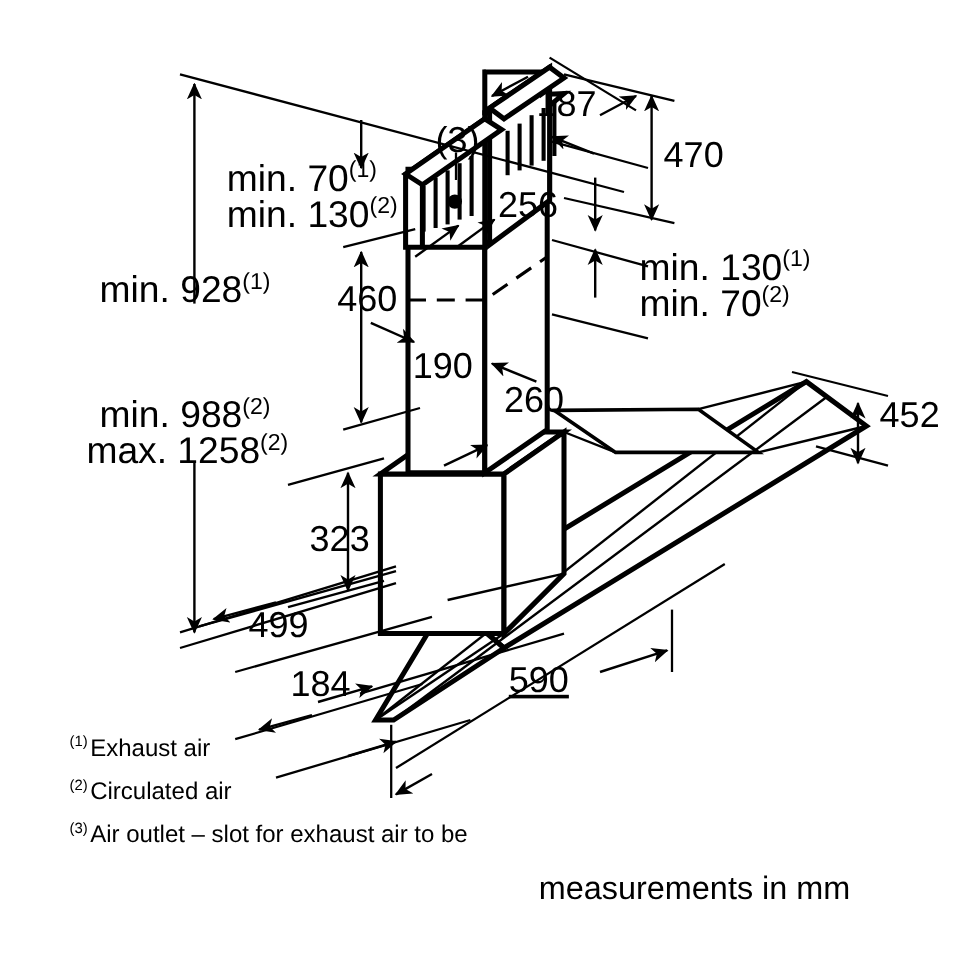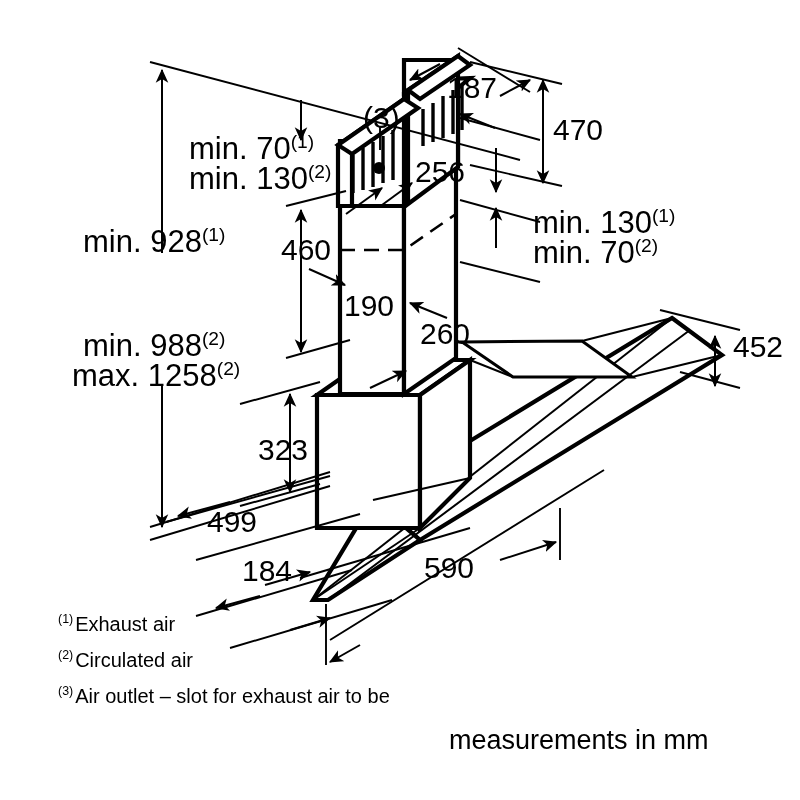--- a/index.html
+++ b/index.html
@@ -297,21 +297,21 @@
   </div>
 
   <div class="lbl lbl-num" style="left:420px; top:319px;">260</div>
 
   <div class="lbl lbl-num" style="left:733px; top:332px;">452</div>
 
   <div class="lbl lbl-num" style="left:258px; top:435px;">323</div>
 
   <div class="lbl lbl-num" style="left:207px; top:507px;">499</div>
 
-  <div class="lbl lbl-num" style="left:424px; top:553px;">590</div>
+  <div class="lbl lbl-num" style="left:424px; top:553px;text-decoration:underline;">590</div>
 
   <div class="lbl lbl-num" style="left:222px; top:556px;margin-left:20px;">184</div>
 
   <div class="lbl lbl-legend" style="left:58px; top:614px;">
     <span class="pre-sup">(1)</span><span>Exhaust air</span>
   </div>
   <div class="lbl lbl-legend" style="left:58px; top:650px;">
     <span class="pre-sup">(2)</span><span>Circulated air</span>
   </div>
   <div class="lbl lbl-legend" style="left:58px; top:686px;">

